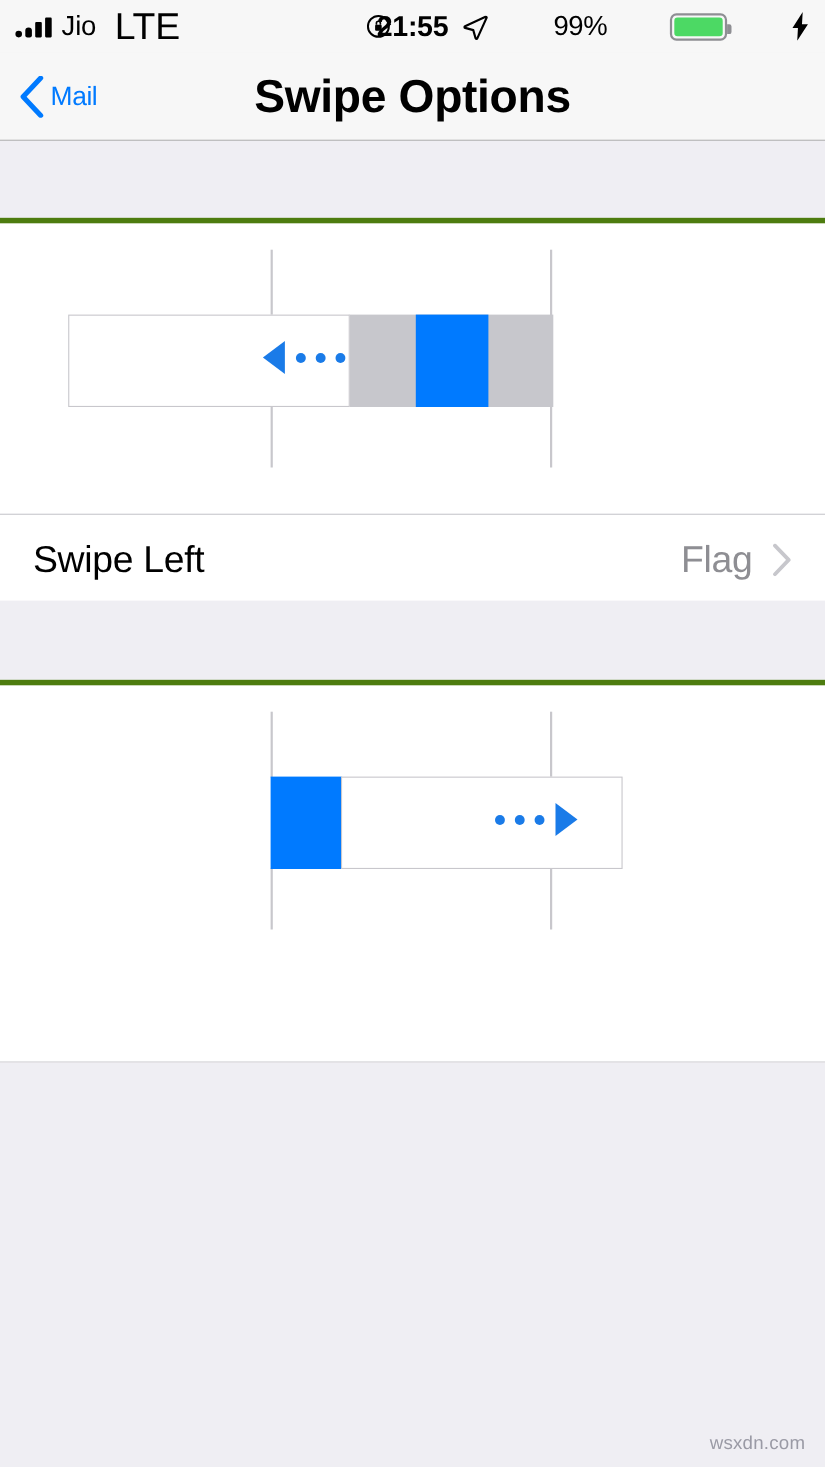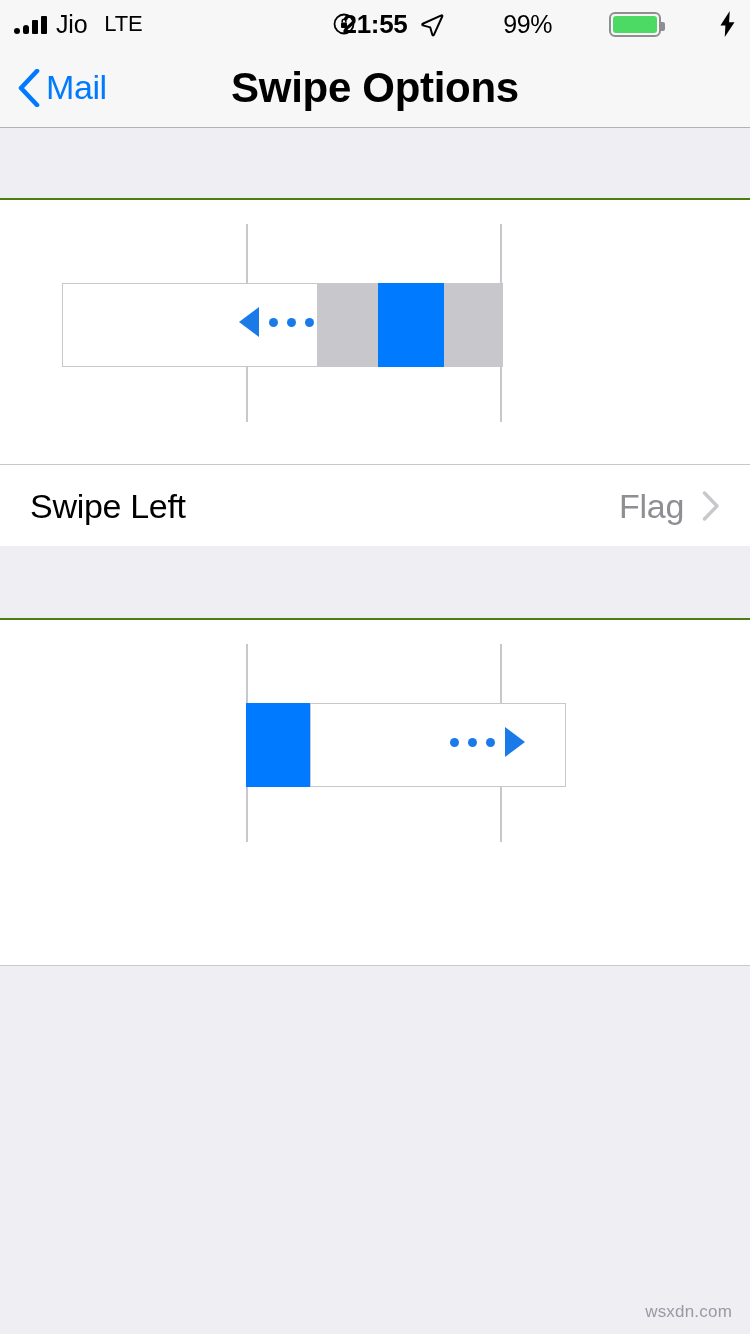--- a/index.html
+++ b/index.html
@@ -24,21 +24,21 @@
   .sb-right{ position:absolute; right:14px; top:0; height:48px; display:flex; align-items:center;gap:48px; }
 
   .signal-bars{ display:flex; align-items:flex-end; gap:3px; height:20px; margin-right:9px; }
   .signal-bars i{ display:block; width:6px; background:#000; border-radius:1px; }
   .signal-bars i:nth-child(1){ height:6px; border-radius:3px; }
   .signal-bars i:nth-child(2){ height:9px; border-radius:3px 3px 2px 2px; }
   .signal-bars i:nth-child(3){ height:14px; }
   .signal-bars i:nth-child(4){ height:18px; }
 
   .carrier{ font-size:25px; color:#000; letter-spacing:-.2px; }
-  .radio{ font-size:22px; color:#000; margin-left:17px; letter-spacing:-.2px; }
+  .radio{ font-size:34px; color:#000; margin-left:17px; letter-spacing:-.2px; }
   .sb-time{ font-size:26px; font-weight:700; color:#000; letter-spacing:-.3px; }
 
   .rot-lock{ width:26px; height:26px; margin-right:13px; }
   .loc-arrow{ width:25px; height:25px; margin-right:11px; }
   .batt-pct{ font-size:25px; color:#000; margin-right:9px; letter-spacing:-.4px; }
   .battery{
     position:relative; width:52px; height:25px;
     border:2px solid #8E8E93; border-radius:6px; padding:2px;
   }
   .battery .fill{ width:100%; height:100%; background:#4CD964; border-radius:3px; }
@@ -51,30 +51,30 @@
   
   .nav-bar{
     position:absolute; top:48px; left:0; width:750px; height:80px;
     background:#F7F7F7; border-bottom:1px solid #B2B2B2;
   }
   .nav-back{
     position:absolute; left:18px; top:0; height:79px;
     display:flex; align-items:center; cursor:pointer;
   }
   .chev-back{ width:22px; height:38px; margin-right:6px; }
-  .nav-back-label{ font-size:34px; color:#007AFF; letter-spacing:-.4px; }
+  .nav-back-label{ font-size:24px; color:#007AFF; letter-spacing:-.4px; }
   .nav-title{
     position:absolute; left:0; top:0; width:750px; height:79px;
     display:flex; align-items:center; justify-content:center;
     font-size:42px; font-weight:700; color:#000; letter-spacing:-.3px;
   }
 
   
   .gap{ background:#EFEEF3; }
-  .section{ background:#FFFFFF; border-top:2px solid #4d7c0f; border-bottom:1px solid #C8C7CC; }
+  .section{ background:#FFFFFF; border-top:5px solid #4d7c0f; border-bottom:1px solid #C8C7CC; }
 
   
   .illus{ position:relative; height:100%; }
   .guide{ position:absolute; width:2px; background:#C8C7CC; }
   .card{
     position:absolute; background:#FFFFFF;
     border:1px solid #C8C7CC;
   }
   .block-gray{ position:absolute; background:#C7C7CC; }
   .block-blue{ position:absolute; background:#007AFF; }

